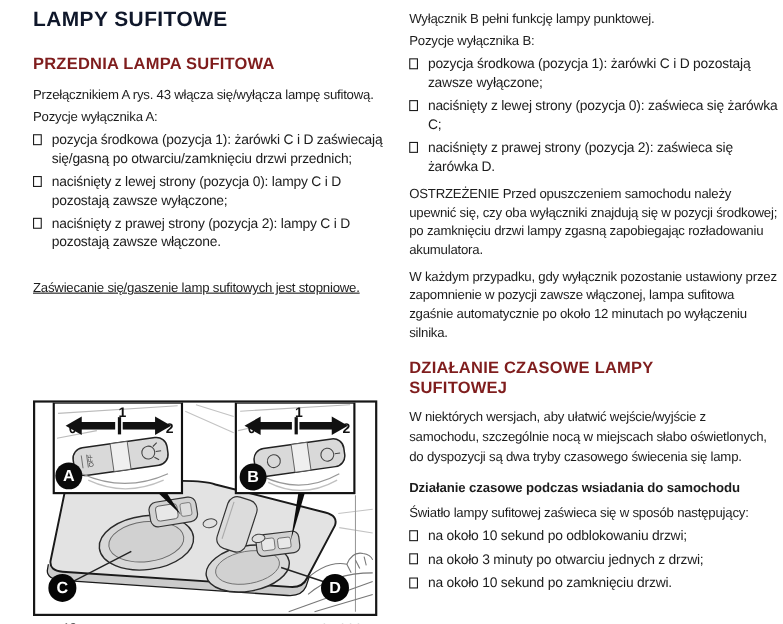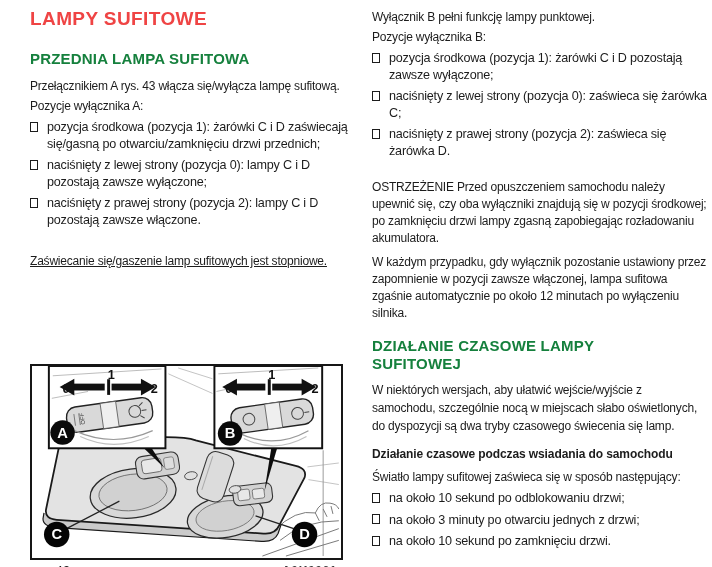--- a/index.html
+++ b/index.html
@@ -4,26 +4,26 @@
 <style>
   html,body{margin:0;padding:0;}
   body{
     width:712px;height:567px;position:relative;background:#ffffff;
     font-family:"Liberation Sans",sans-serif;color:#1c1c1c;overflow:hidden;
   }
   .col{position:absolute;top:6px;}
   .col-left{left:30px;width:330px;}
   .col-right{left:372px;width:336px;padding-top:2px;}
 
-  .h1{font-size:19px;font-weight:800;letter-spacing:.4px;margin:2px 0 0 0;color:#ef4444;}
-  .h2{font-size:15px;font-weight:800;letter-spacing:.2px;margin:20px 0 9px 0;color:#15803d;line-height:18px;}
+  .h1{font-size:19px;font-weight:800;letter-spacing:.4px;margin:2px 0 0 0;color:#0f172a;}
+  .h2{font-size:15px;font-weight:800;letter-spacing:.2px;margin:20px 0 9px 0;color:#7f1d1d;line-height:18px;}
   .h2.tall{width:292px;margin:15px 0 8px 0;}
   .body-p{font-size:12px;line-height:18px;letter-spacing:-.2px;margin:0 0 2px 0;}
   .subhead{font-size:12px;font-weight:700;letter-spacing:-.1px;margin:12px 0 7px 0;}
-  .warn{margin-top:20px;line-height:17px;}
+  .warn{margin-top:9px;line-height:17px;}
   .after-warn{margin-top:7px;line-height:17px;}
   .outro{margin-top:24px;text-decoration:underline;}
 
   .bullets{margin-top:3px;}
   .bullet{position:relative;padding-left:17px;margin:4px 0 5px 0;
           font-size:12.6px;line-height:16.5px;letter-spacing:-.2px;}
   .sq{position:absolute;left:0;top:2.5px;width:8px;height:10px;
       border:1.6px solid #1c1c1c;box-sizing:border-box;background:#fff;}
 
   .figure-box{margin-top:94px;width:309px;height:192px;border:2px solid #161616;background:#fff;}

